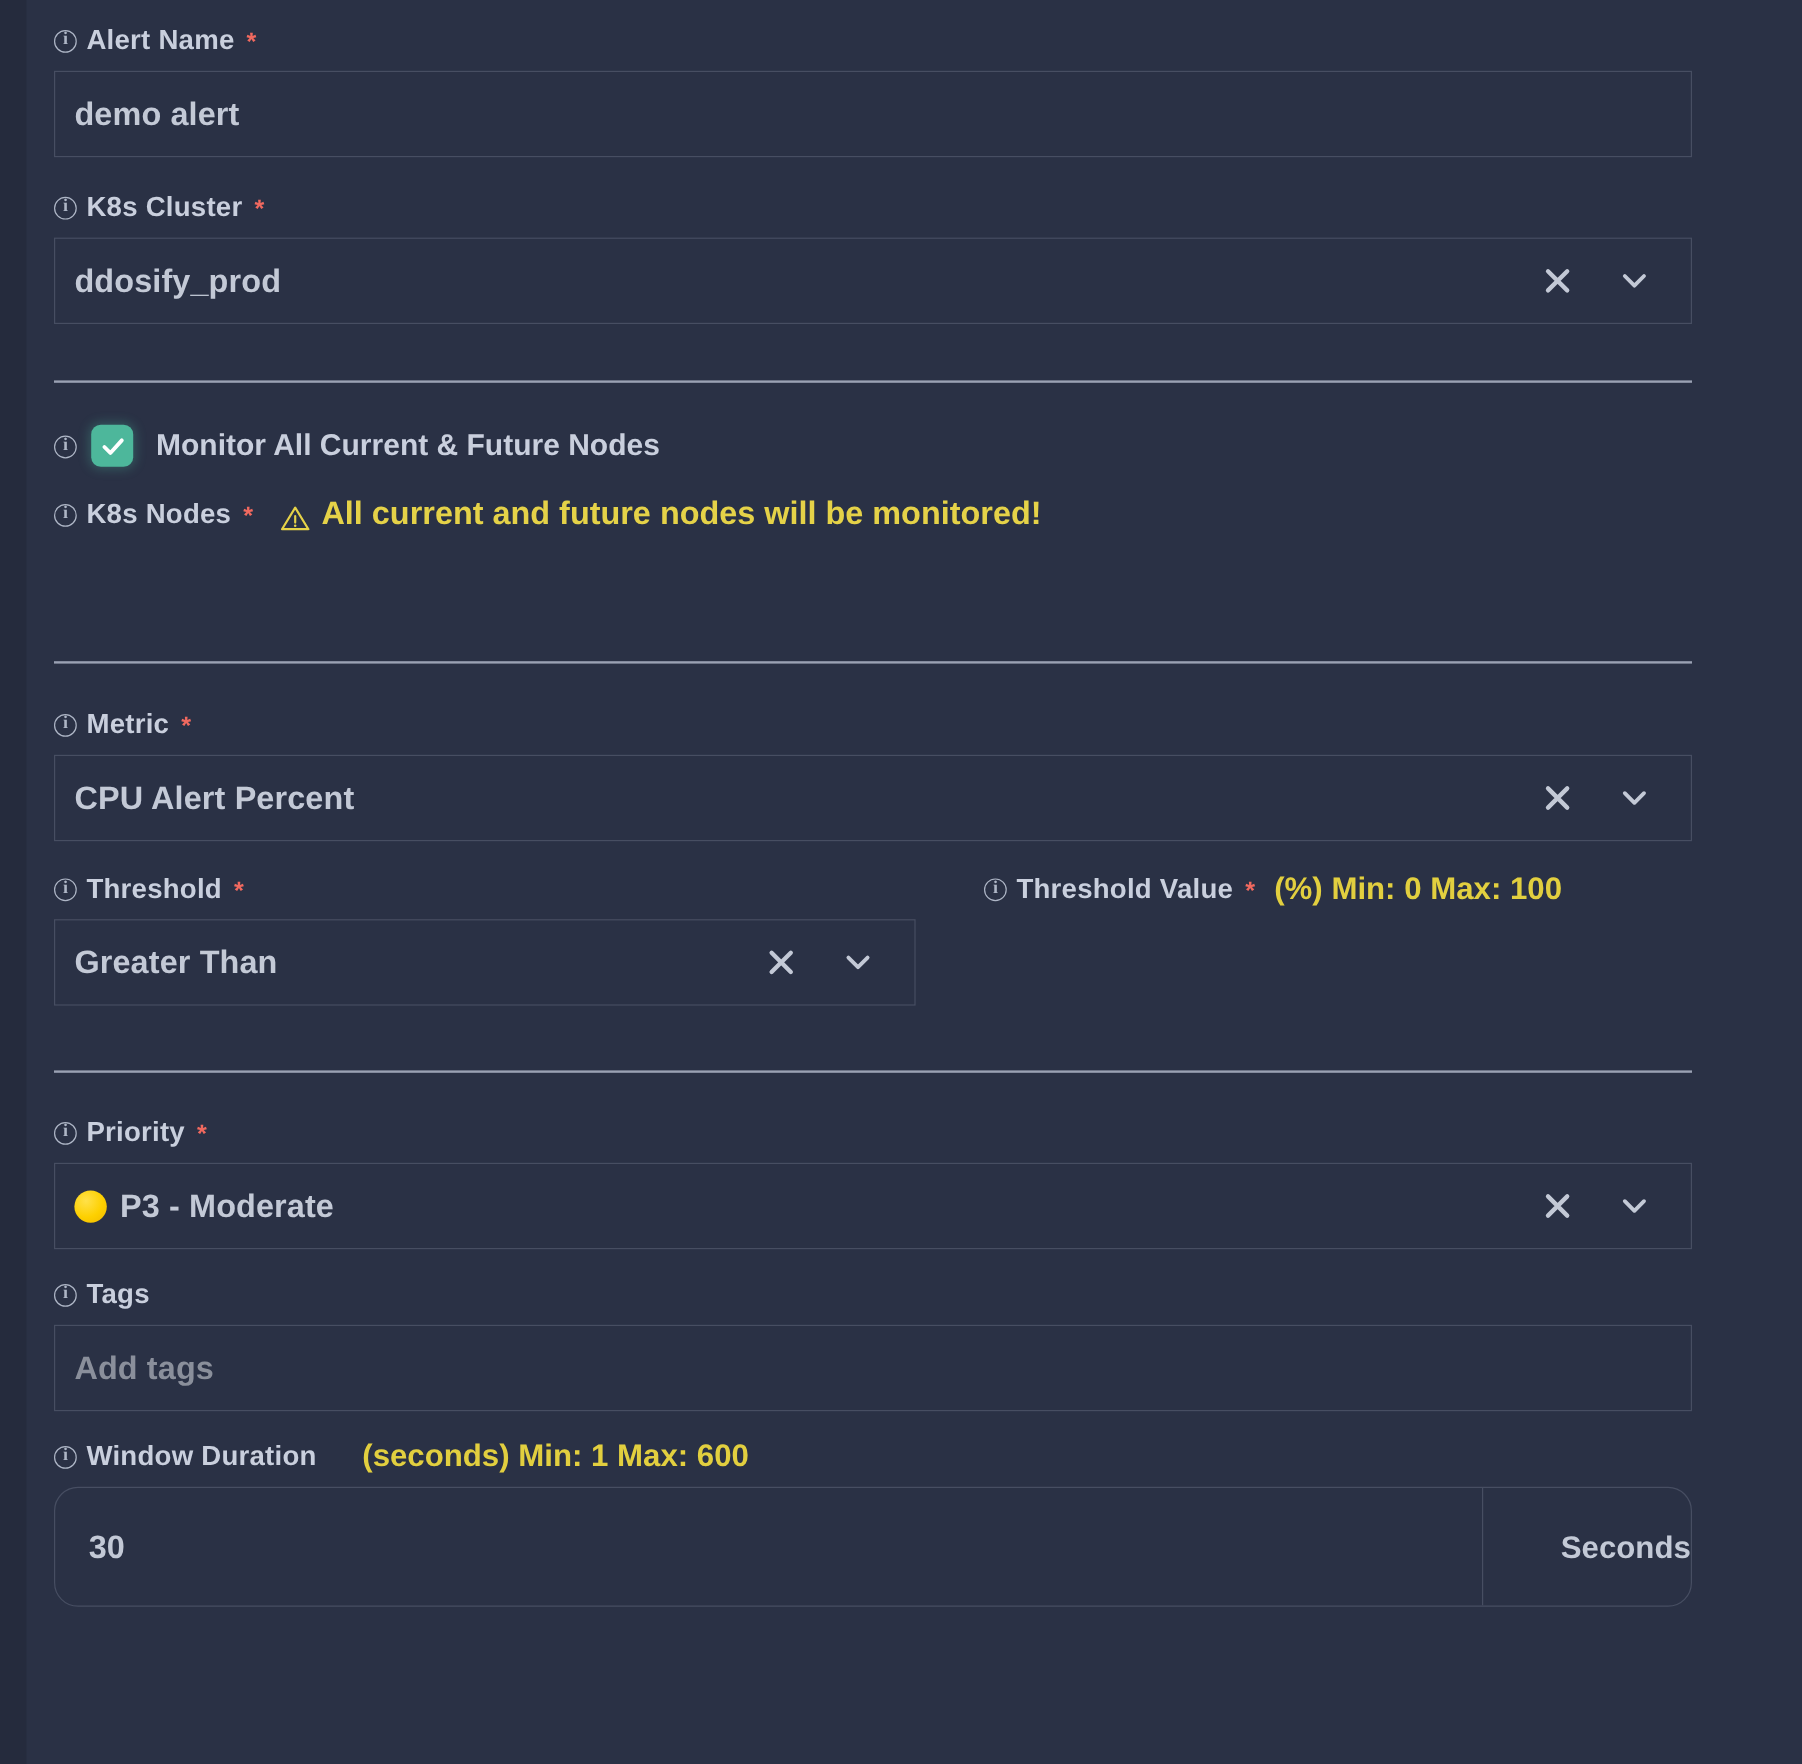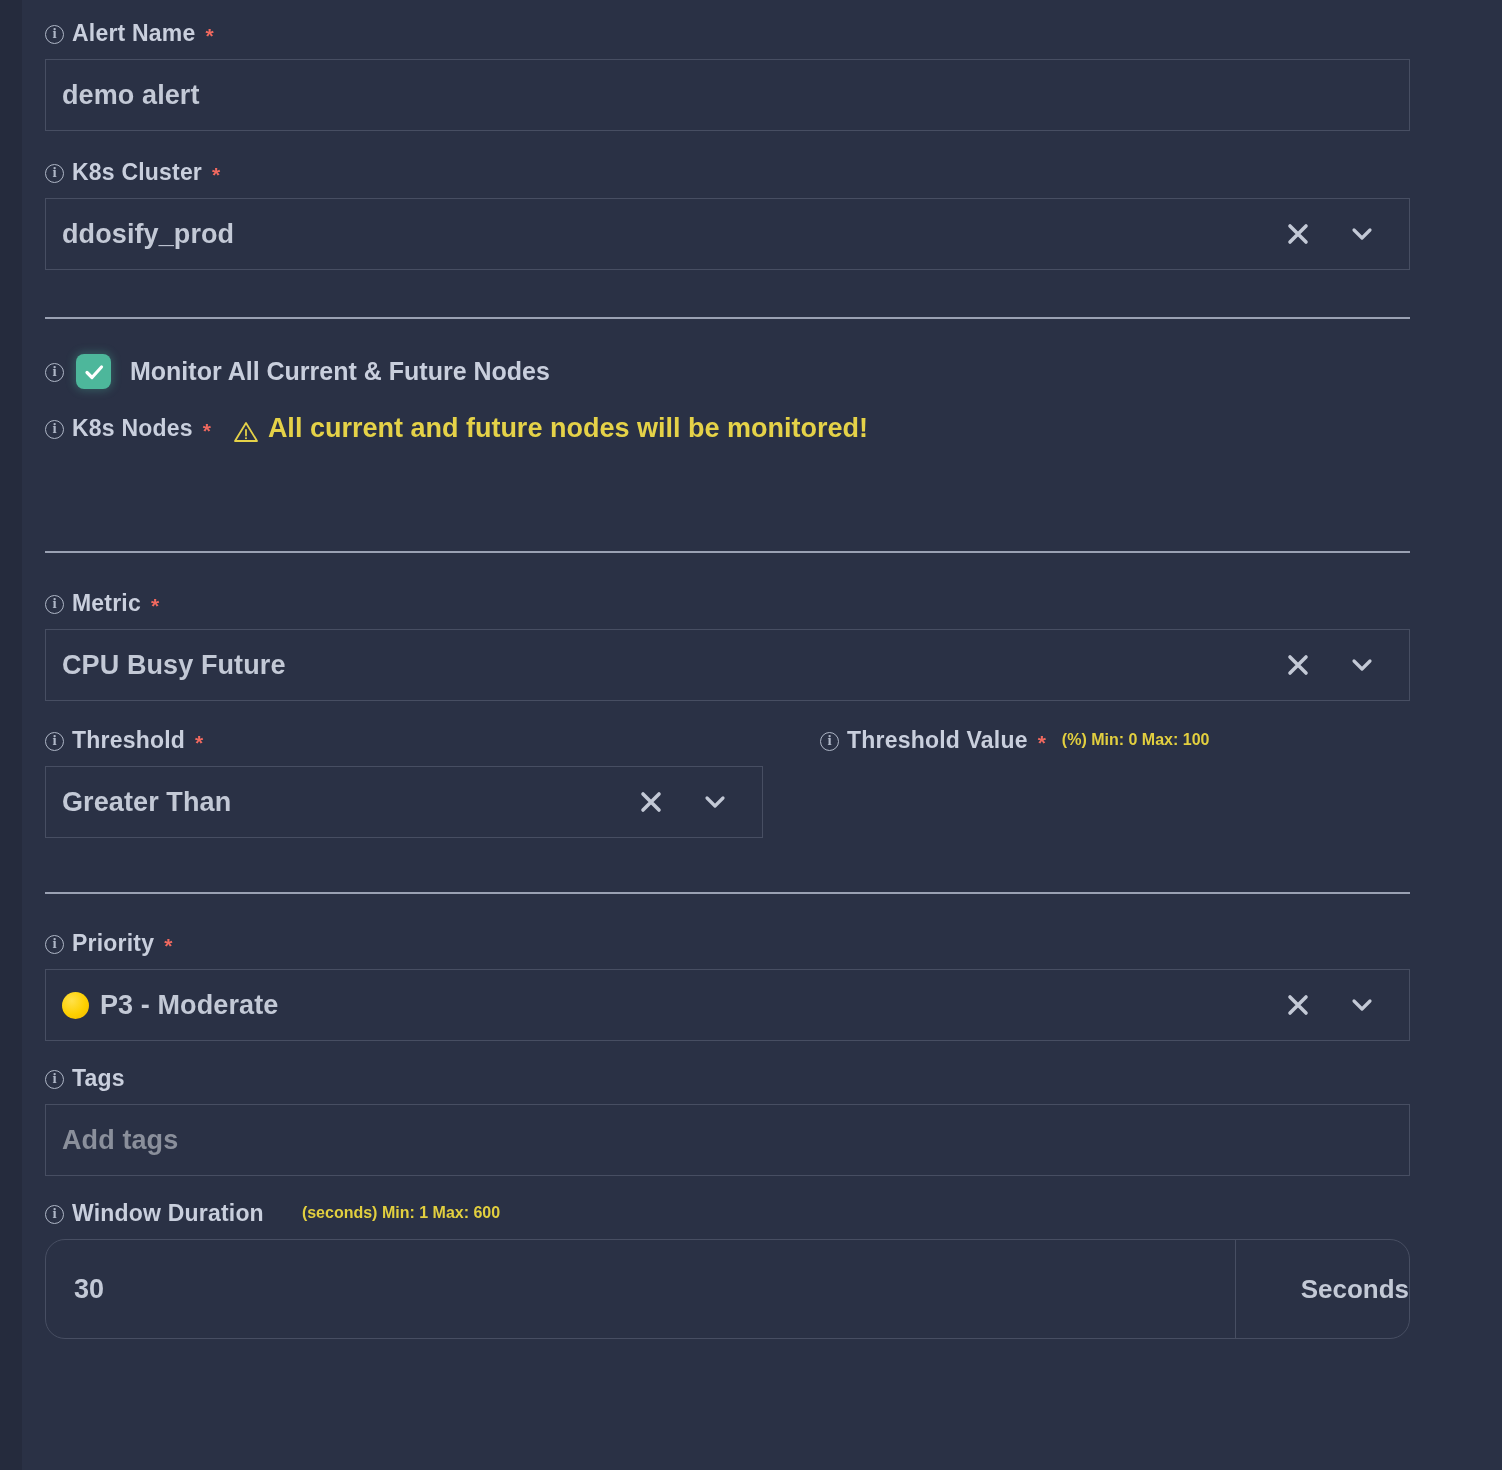--- a/index.html
+++ b/index.html
@@ -52,21 +52,21 @@
   .req-star {
     color: #f0695f;
     font-size: 21px;
     line-height: 1;
     position: relative;
     top: 2px;
     margin-left: 2px;
   }
   .hint {
     color: #e2cf3f;
-    font-size: 16px;
+    font-size: 26px;
     white-space: nowrap;
   }
   .hint-warn {
     color: #e5d248;
     font-size: 27px;
     white-space: nowrap;
     display: flex;
     align-items: flex-end;
     gap: 9px;
   }
@@ -276,21 +276,21 @@
     <div class="divider"></div>
 
     <div style="height:35px"></div>
     <div class="label-row">
       <span class="info-icon"></span>
       <span class="label-text">Metric</span>
       <span class="req-star">*</span>
     </div>
     <div style="height:11px"></div>
     <div class="field">
-      <span class="field-value">CPU Busy Future</span>
+      <span class="field-value">CPU Alert Percent</span>
       <span class="field-actions">
         <span class="clear-icon">
           <svg width="26" height="26" viewBox="0 0 26 26">
               <path d="M5 5 L21 21 M21 5 L5 21" stroke="#c3c9d6" stroke-width="3.6" stroke-linecap="round"></path>
             </svg>
         </span>
         <span class="chevron-icon">
           <svg width="30" height="30" viewBox="0 0 30 30">
               <path d="M7 11 L15 19 L23 11" stroke="#c3c9d6" stroke-width="3.2" fill="none" stroke-linecap="round" stroke-linejoin="round"></path>
             </svg>

